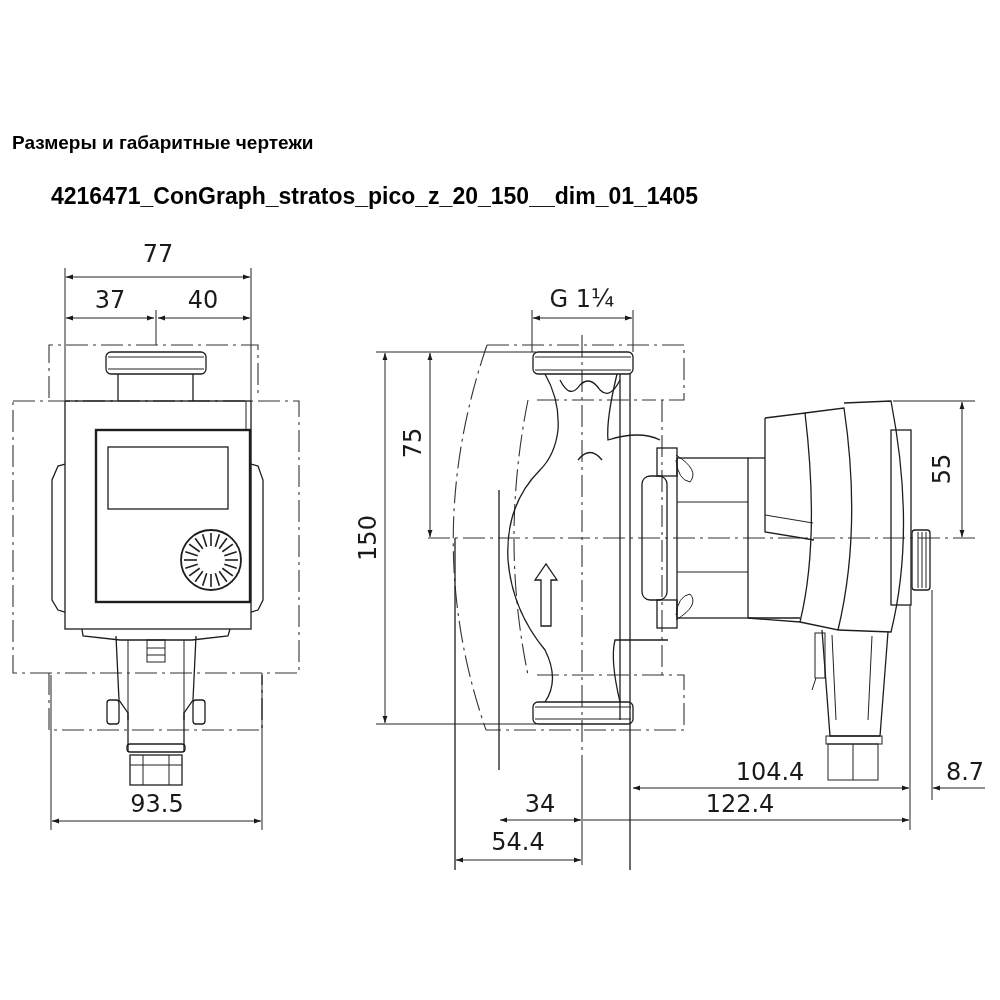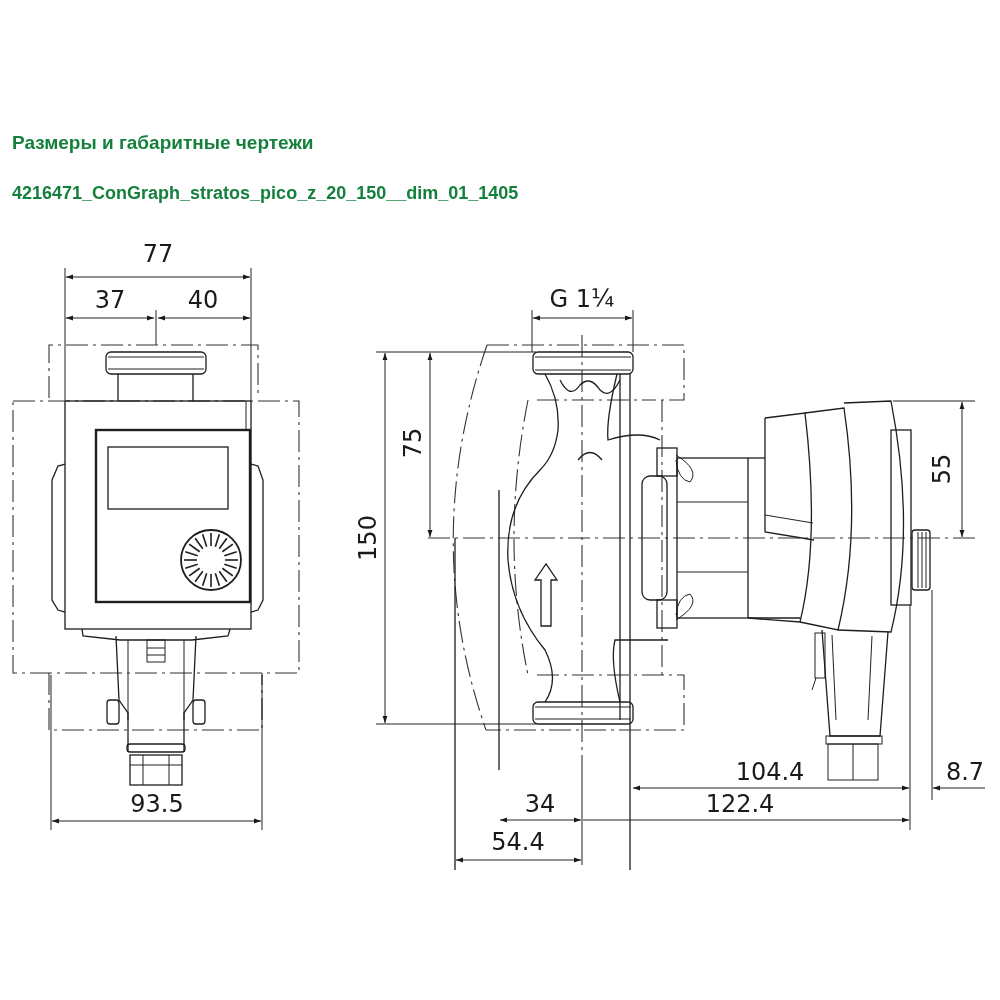--- a/index.html
+++ b/index.html
@@ -1,19 +1,19 @@
 <!DOCTYPE html>
 <html><head>
 <meta charset="utf-8">
 <style>
   html, body { margin:0; padding:0; background:#ffffff; }
   body { width:1000px; height:1000px; position:relative; overflow:hidden; font-family:"DejaVu Sans", sans-serif; }
-  .hdr { position:absolute; left:12px; color:#15803d; font-family:"Liberation Sans", sans-serif; font-weight:bold; white-space:nowrap; }
+  .hdr { position:absolute; left:12px; color:#000000; font-family:"Liberation Sans", sans-serif; font-weight:bold; white-space:nowrap; }
   .hdr.title { top:132px; font-size:19px; }
-  .hdr.sub { top:183px; font-size:18px; }
+  .hdr.sub { top:183px; font-size:23px;margin-left:39px; }
   svg { position:absolute; left:0; top:0; }
   svg .ln { stroke:#1e1e1e; stroke-width:1.3; fill:none; }
   svg .thin { stroke:#222; stroke-width:1; fill:none; }
   svg .dash { stroke:#333; stroke-width:1.1; fill:none; stroke-dasharray:22 5 3 5; }
   svg .dim { stroke:#222; stroke-width:1; fill:none; }
   svg text.dt { font-family:"DejaVu Sans", sans-serif; font-size:24px; fill:#1a1a1a; }
 </style>
 </head>
 <body>
 

